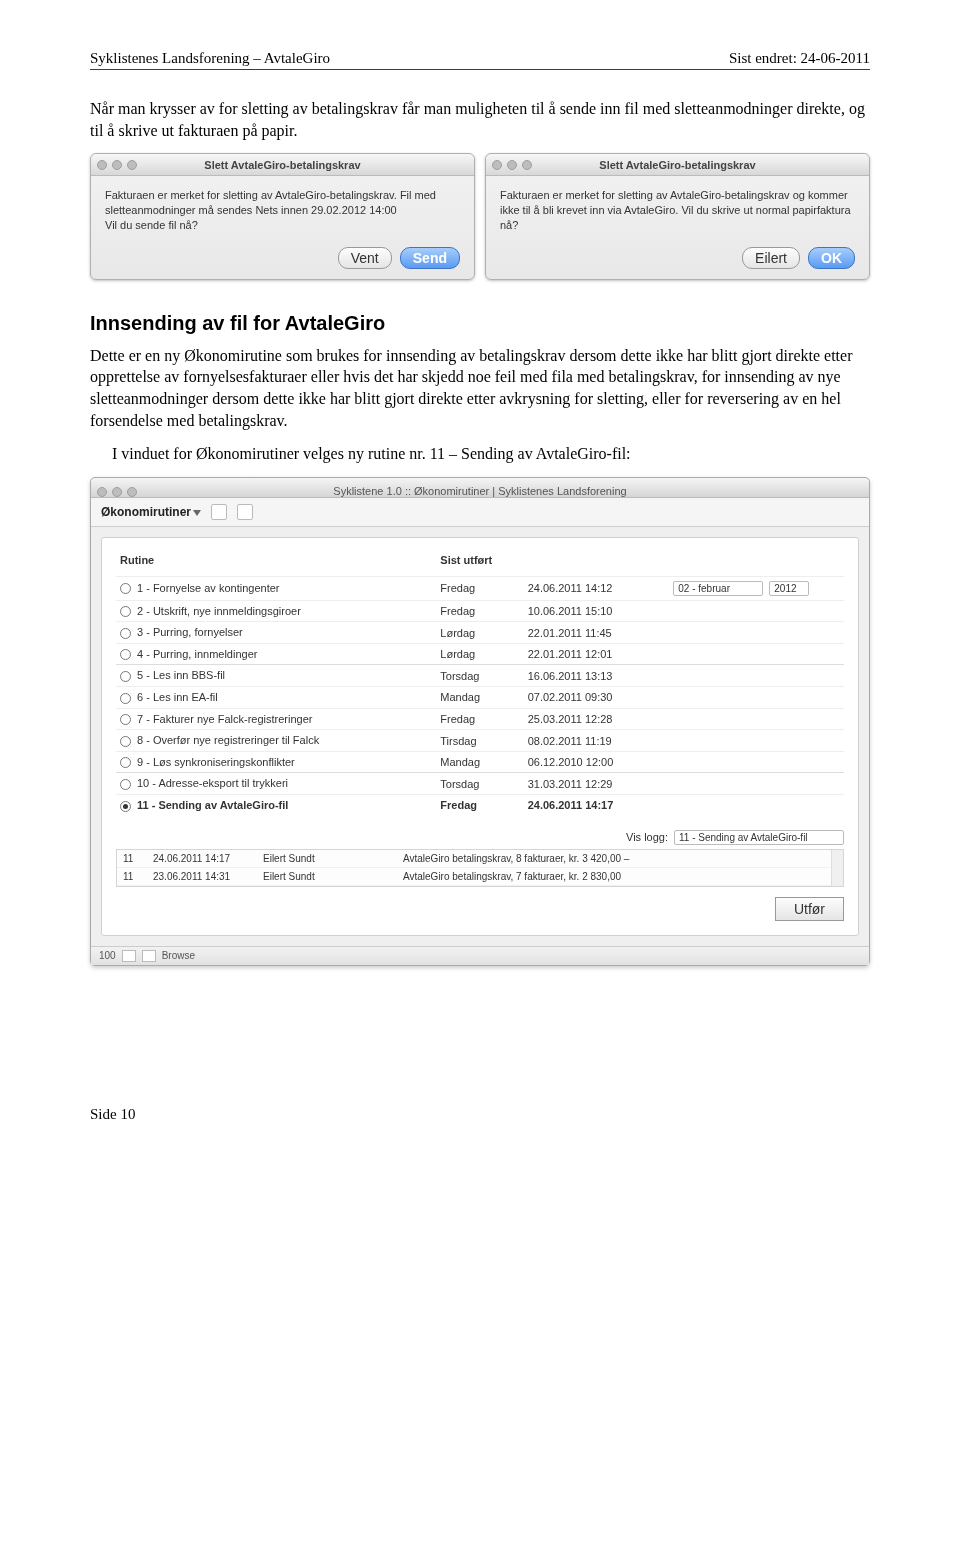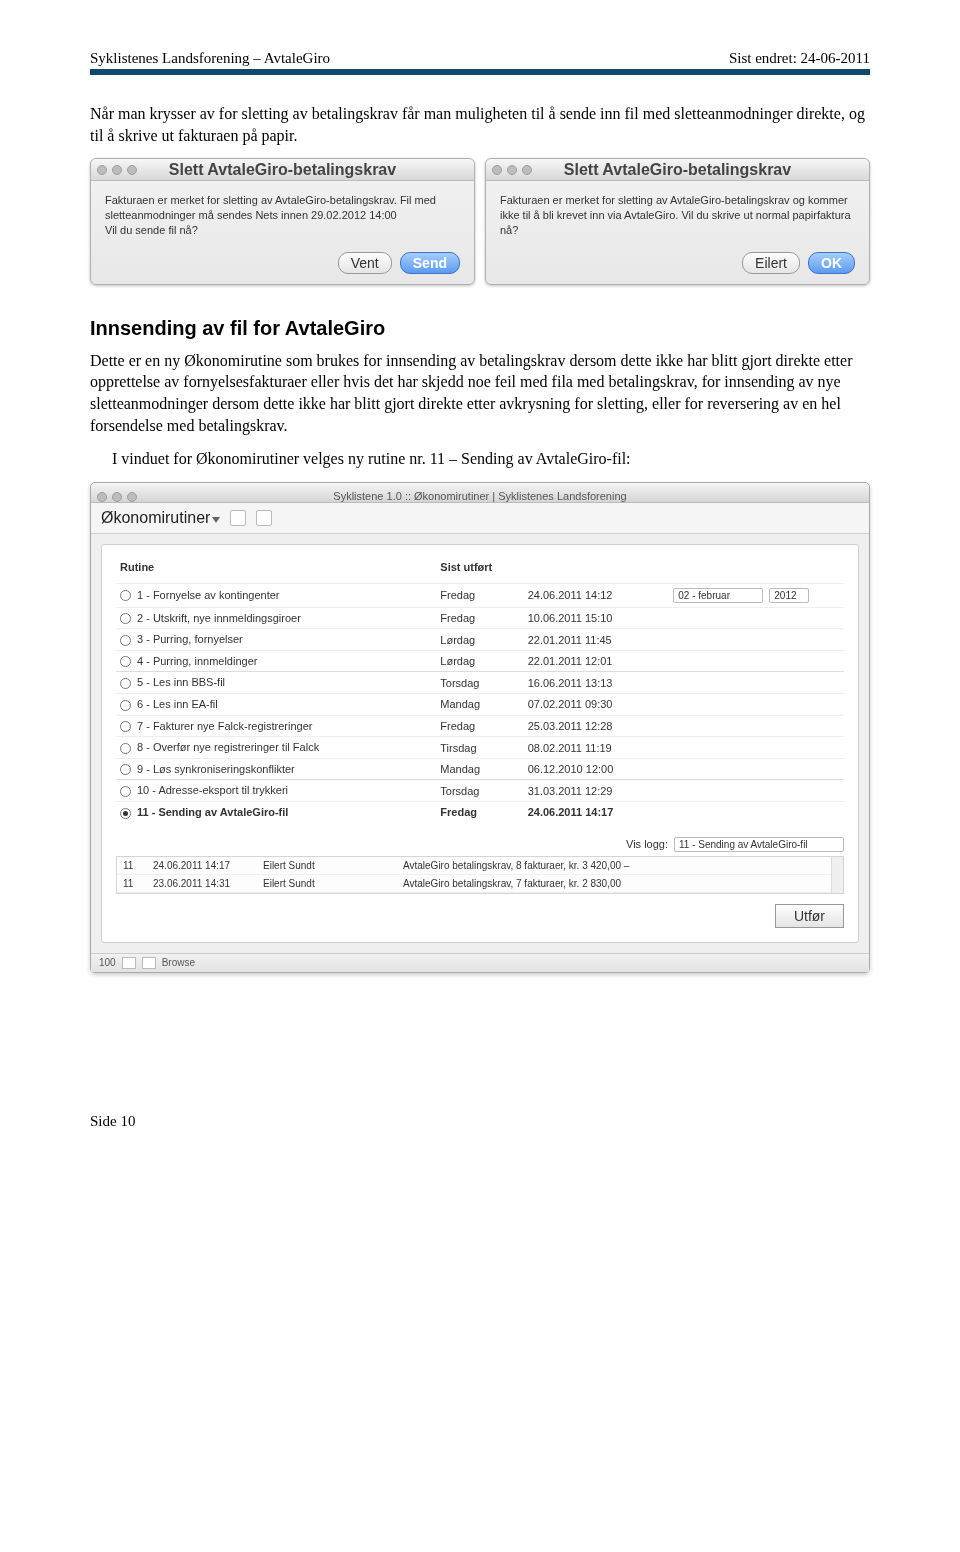--- a/index.html
+++ b/index.html
@@ -5,21 +5,21 @@
   * { box-sizing: border-box; margin: 0; padding: 0; }
   body {
     font-family: "Times New Roman", Times, serif;
     background: #fff;
     width: 960px;
     margin: 0 auto;
     padding: 50px 90px 50px 90px;
     color: #000;
     font-size: 15px;
   }
-  .doc-header { display: flex; justify-content: space-between; border-bottom: 6px solid #0c4a6e; padding-bottom: 2px; margin-bottom: 28px; font-size: 15px; }
+  .doc-header { display: flex; justify-content: space-between; border-bottom: 1px solid #0c4a6e; padding-bottom: 2px; margin-bottom: 28px; font-size: 15px; }
   .para { font-size: 16px; line-height: 1.35; margin-bottom: 12px; }
   .dialog-row { display: flex; gap: 10px; margin: 8px 0 32px 0; }
   .mac-dialog {
     flex: 1;
     border: 1px solid #b0b0b0;
     border-radius: 6px;
     background: linear-gradient(#f2f2f2,#e8e8e8);
     box-shadow: 0 1px 3px rgba(0,0,0,.25);
     font-family: "Lucida Grande","Helvetica Neue",Arial,sans-serif;
     font-size: 11px;
@@ -30,21 +30,21 @@
     background: linear-gradient(#f7f7f7,#d8d8d8);
     border-bottom: 1px solid #bbb;
     border-radius: 6px 6px 0 0;
     display: flex;
     align-items: center;
     padding: 0 6px;
     position: relative;
   }
   .tb-dots { display:flex; gap:5px; }
   .tb-dot { width:10px; height:10px; border-radius:50%; background:#bdbdbd; border:1px solid #9e9e9e; }
-  .mac-titlebar .ttl { position:absolute; left:0; right:0; text-align:center; font-size:16px; font-weight:bold; color:#444; }
+  .mac-titlebar .ttl { position:absolute; left:0; right:0; text-align:center; font-size:11px; font-weight:bold; color:#444; }
   .mac-body { padding: 12px 14px 10px 14px; }
   .mac-text { font-size:11px; line-height:1.35; color:#333; }
   .mac-buttons { display:flex; justify-content:flex-end; gap:8px; margin-top:14px; }
   .mac-btn {
     font-size:14px; padding: 2px 12px; border-radius: 10px;
     border:1px solid #999; background:linear-gradient(#fdfdfd,#e5e5e5);
     color:#333;
   }
   .mac-btn.primary { background:linear-gradient(#a7cdfb,#5a9bf2); border-color:#3d74c7; color:#fff; font-weight:bold; }
   .h2 { font-family: Arial, Helvetica, sans-serif; font-weight:bold; font-size:20px; margin: 4px 0 10px 0; }
@@ -60,21 +60,21 @@
   }
   .app-titlebar {
     height:20px;
     background: linear-gradient(#f5f5f5,#d5d5d5);
     border-bottom:1px solid #bbb;
     border-radius:5px 5px 0 0;
     display:flex; align-items:flex-end; padding:0 6px; position:relative;
   }
   .app-titlebar .ttl { position:absolute; left:0; right:0; text-align:center; font-size:11px; color:#555; }
   .toolbar { background:#f5f5f5; padding: 6px 10px; border-bottom:1px solid #cfcfcf; display:flex; align-items:center; gap:10px; }
-  .toolbar-title { font-size:16px; font-weight:normal; color:#222; }
+  .toolbar-title { font-size:12px; font-weight:bold; color:#222; }
   .toolbar-drop { width:0;height:0;border-left:4px solid transparent;border-right:4px solid transparent;border-top:6px solid #666; display:inline-block; margin-left:2px; }
   .toolbar-ico { width:16px;height:16px;border:1px solid #bbb;border-radius:2px;background:#fff; display:inline-block; }
   .content-area { background:#fff; margin: 10px; border:1px solid #d0d0d0; border-radius:3px; padding: 10px 14px 14px 14px; }
   .tbl { width:100%; border-collapse:collapse; font-size:11px; }
   .tbl th { text-align:left; font-weight:bold; padding: 6px 4px 10px 4px; color:#333; }
   .tbl td { padding: 4px 4px; border-top:1px solid #eee; vertical-align:middle; color:#333; white-space:nowrap; }
   .tbl tbody tr.sep td { border-top:1px solid #ddd; }
   .radio { width:11px;height:11px;border:1px solid #777;border-radius:50%;display:inline-block;vertical-align:middle;margin-right:6px; background:#fff; position:relative;}
   .radio.sel::after { content:""; position:absolute; left:2px; top:2px; width:5px;height:5px;border-radius:50%;background:#333; }
   .bold { font-weight:bold; }

